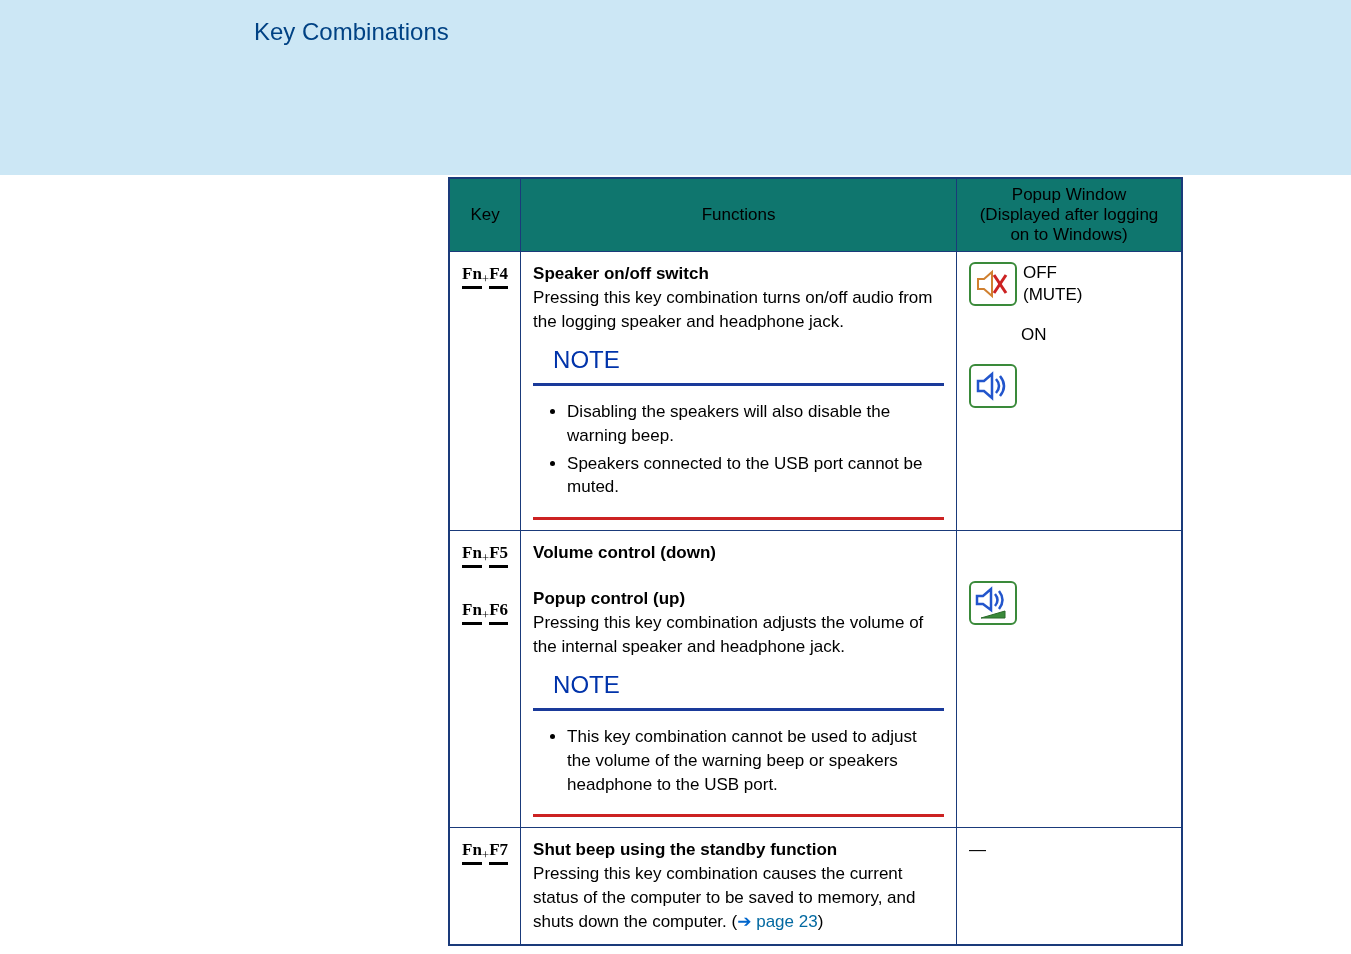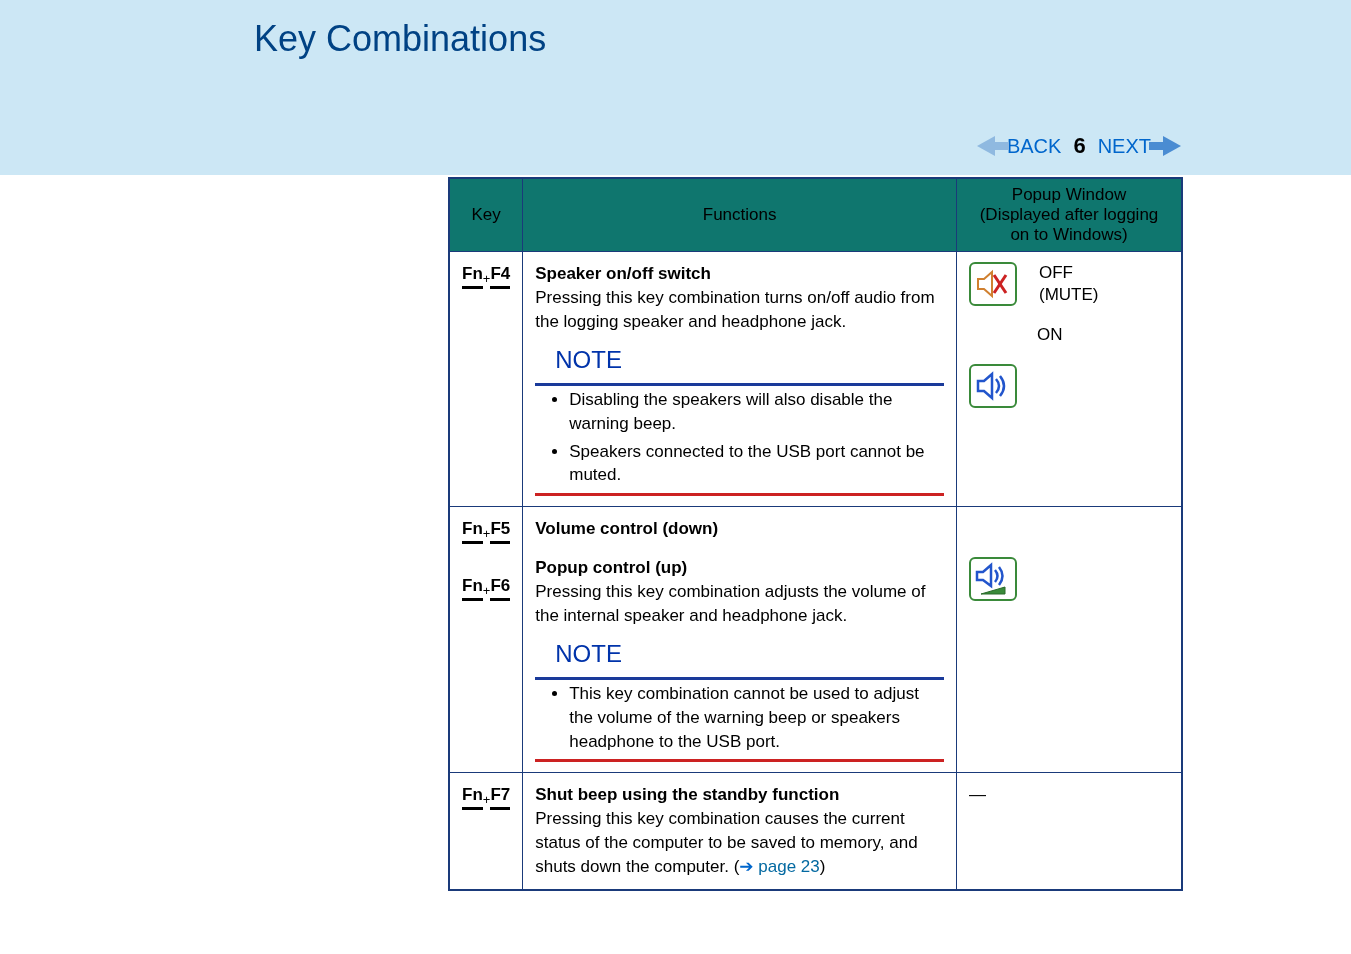--- a/index.html
+++ b/index.html
@@ -11,21 +11,21 @@
       position: relative;
     }
     .banner {
       background: #cce7f5;
       height: 175px;
       width: 100%;
       position: relative;
     }
     .page-title {
       color: #004284;
-      font-size: 36px;
+      font-size: 24px;
       font-weight: normal;
       padding: 18px 0 0 254px;
     }
     .nav-bar {
       position: absolute;
       right: 170px;
       bottom: 16px;
       display: flex;
       align-items: center;
       gap: 12px;
@@ -95,21 +95,21 @@
       text-align: center;
     }
     table.main-table td {
       border: 1px solid #1a3a7a;
       padding: 10px 12px;
       vertical-align: top;
       font-size: 17px;
       line-height: 1.4;
     }
     .key-cell {
-      font-family: Liberation Sans, sans-serif;
+      font-family: Liberation Serif, serif;
       font-weight: bold;
       font-size: 20px;
       white-space: nowrap;
       vertical-align: top;
       padding-top: 10px;
     }
     .key-fn {
       border-bottom: 3px solid #000;
       display: inline-block;
     }
@@ -123,21 +123,21 @@
       vertical-align: sub;
     }
     .note-label {
       color: #0033aa;
       font-size: 24px;
       margin: 10px 0 6px 20px;
     }
     .note-box {
       border-top: 3px solid #1a3a9a;
       border-bottom: 3px solid #cc2222;
-      padding: 2px 8px;
+      padding: 14px 8px;
       margin-left: 0;
     }
     .note-box ul {
       margin: 0;
       padding-left: 26px;
     }
     .note-box li {
       margin-bottom: 4px;
     }
     .popup-cell {
@@ -156,48 +156,40 @@
     .icon-box svg {
       position: absolute;
       top: 50%;
       left: 50%;
       transform: translate(-50%, -50%);
     }
     .popup-row {
       display: flex;
       align-items: center;
       margin-bottom: 18px;
-      gap: 16px;
     }
     .popup-label {
       font-size: 17px;
       line-height: 1.3;
     }
     .func-title {
       font-weight: bold;
     }
     .link-text {
       color: #0369a1;
     }
     .arrow-link {
       color: #0066cc;
     }
   </style>
 </head>
 <body>
 
 <div class="banner">
   <div class="page-title">Key Combinations</div>
-  <div class="nav-bar">
-    <span class="arrow-left"></span>
-    <span class="nav-link">BACK</span>
-    <span class="page-num">6</span>
-    <span class="nav-link">NEXT</span>
-    <span class="arrow-right"></span>
-  </div>
 </div>
 
 <div class="content-area">
   <table class="main-table">
     <thead>
       <tr>
         <th>Key</th>
         <th>Functions</th>
         <th style="white-space:pre-line;">Popup Window
 (Displayed after logging
@@ -251,21 +243,21 @@
       <tr>
         <td class="key-cell">
           <div style="margin-bottom:30px;">
             <span class="key-fn">Fn</span><span class="key-plus">+</span><span class="key-fx">F5</span>
           </div>
           <div>
             <span class="key-fn">Fn</span><span class="key-plus">+</span><span class="key-fx">F6</span>
           </div>
         </td>
         <td>
-          <div style="margin-bottom:15px;">
+          <div style="margin-bottom:22px;">
             <span class="func-title">Volume control (down)</span>
           </div>
           <span class="func-title">Popup control (up)</span><br>
           <span>Pressing this key combination adjusts the volume of the internal speaker and headphone jack.</span>
           <div class="note-label">NOTE</div>
           <div class="note-box">
             <ul>
               <li>This key combination cannot be used to adjust the volume of the warning beep or speakers headphone to the USB port.</li>
             </ul>
           </div>

